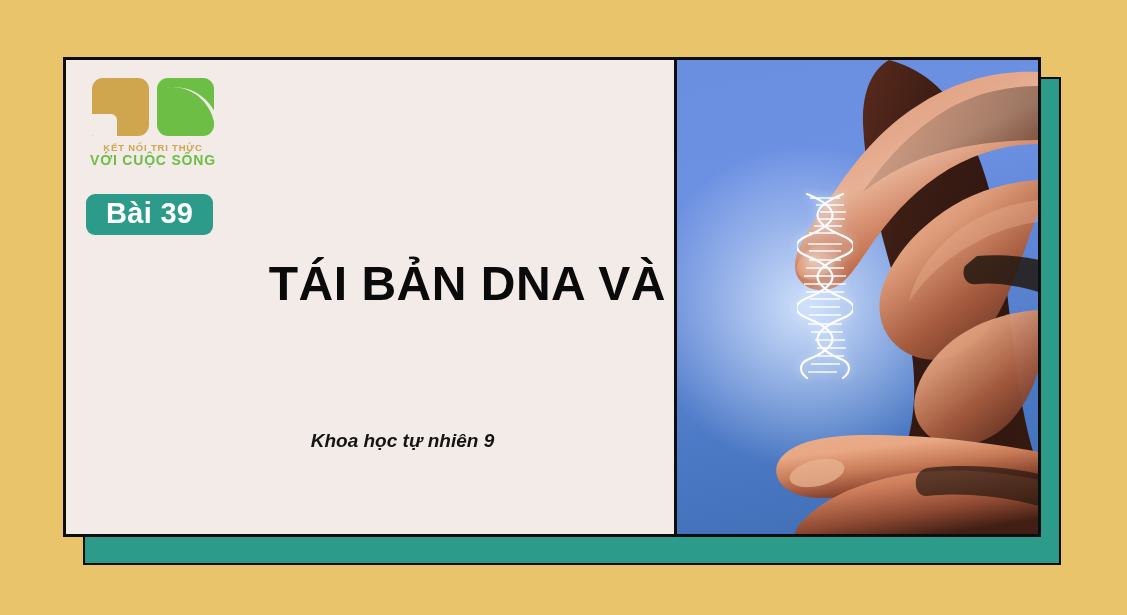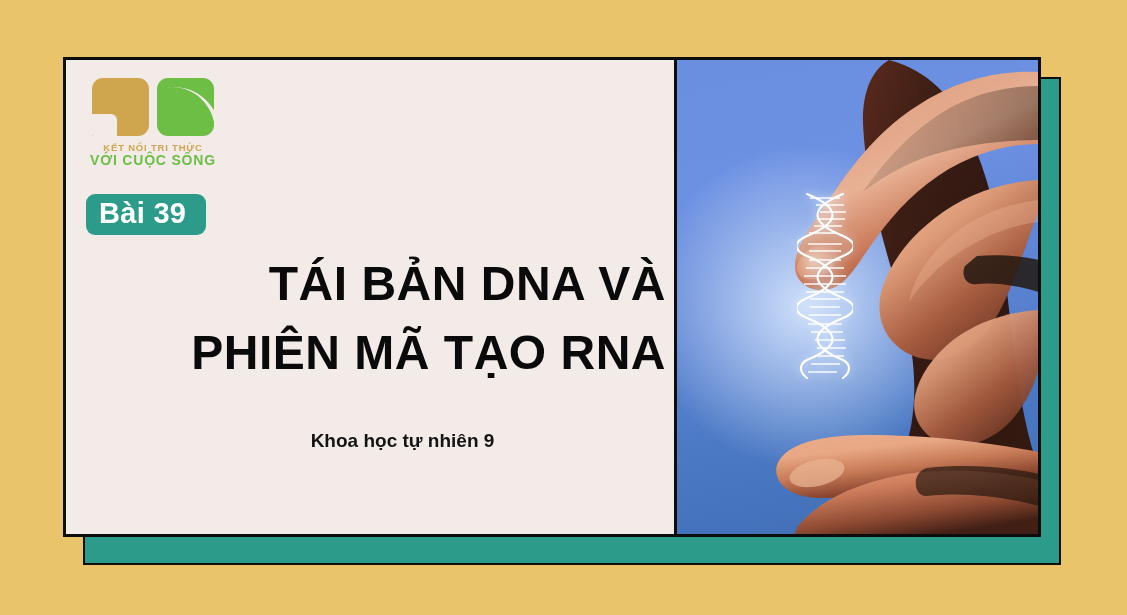--- a/index.html
+++ b/index.html
@@ -140,21 +140,21 @@
 
   
   #lesson-badge {
     position: absolute;
     left: 20px;
     top: 134px;
     background: #2d9b8a;
     color: #ffffff;
     font-size: 29px;
     font-weight: bold;
-    padding: 4px 20px 7px 13px;
+    padding: 4px 20px 7px 20px;
     border-radius: 9px;
     line-height: 1.05;
     letter-spacing: 0.3px;
   }
 
   
   #slide-title {
     position: absolute;
     left: 20px;
     top: 189px;
@@ -169,20 +169,21 @@
 
   
   #slide-subtitle {
     position: absolute;
     left: 0;
     top: 370px;
     width: 613px;
     text-align: center;
     padding-left: 60px;
     font-size: 19px;
+    font-style: italic;
     font-weight: bold;
     color: #141414;
   }
 
   
   #image-panel {
     width: 362px;
     height: 100%;
     position: relative;
     overflow: hidden;
@@ -223,21 +224,20 @@
         <div class="logo-text">
           <div class="logo-text-1">KẾT NỐI TRI THỨC</div>
           <div class="logo-text-2">VỚI CUỘC SỐNG</div>
         </div>
       </div>
 
       <div id="lesson-badge">Bài 39</div>
 
       <div id="slide-title">
         <span class="title-line">TÁI BẢN DNA VÀ</span>
-        <span class="title-line">PHIÊN MÃ TẠO RNA</span>
       </div>
 
       <div id="slide-subtitle">Khoa học tự nhiên 9</div>
 
     </div>
 
     <div id="image-panel">
 
       <svg class="hand-svg" width="362" height="474" viewBox="0 0 362 474">
         <defs>

